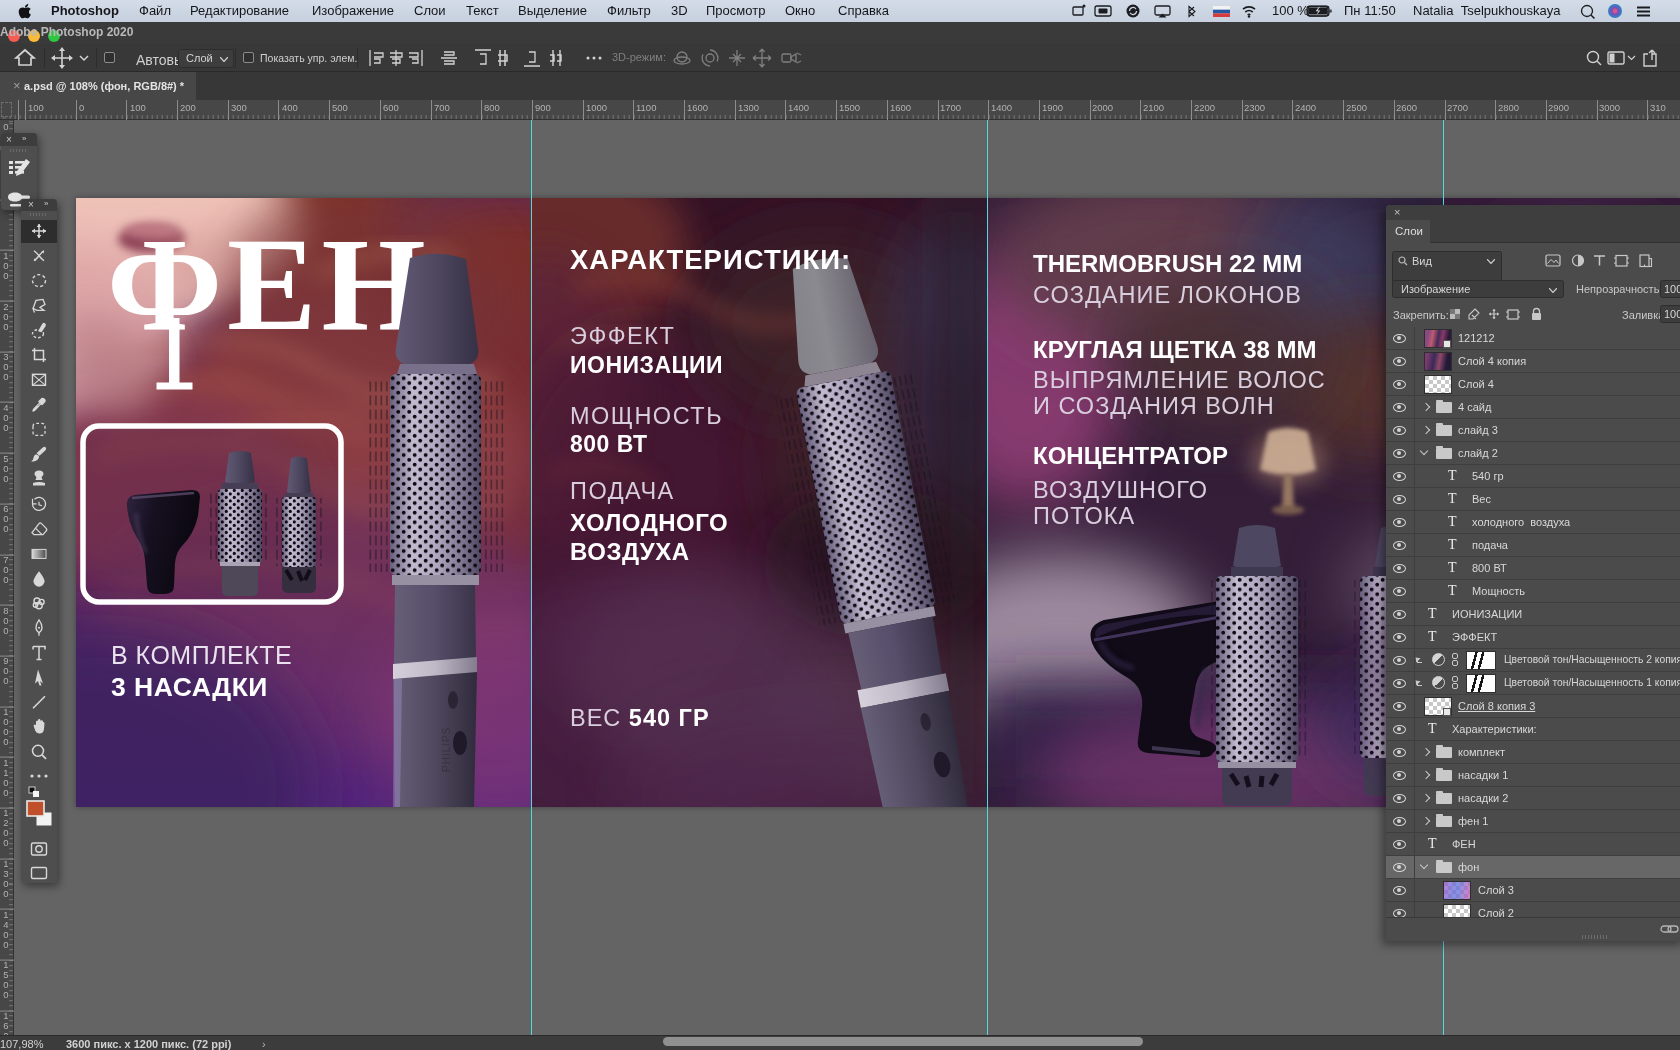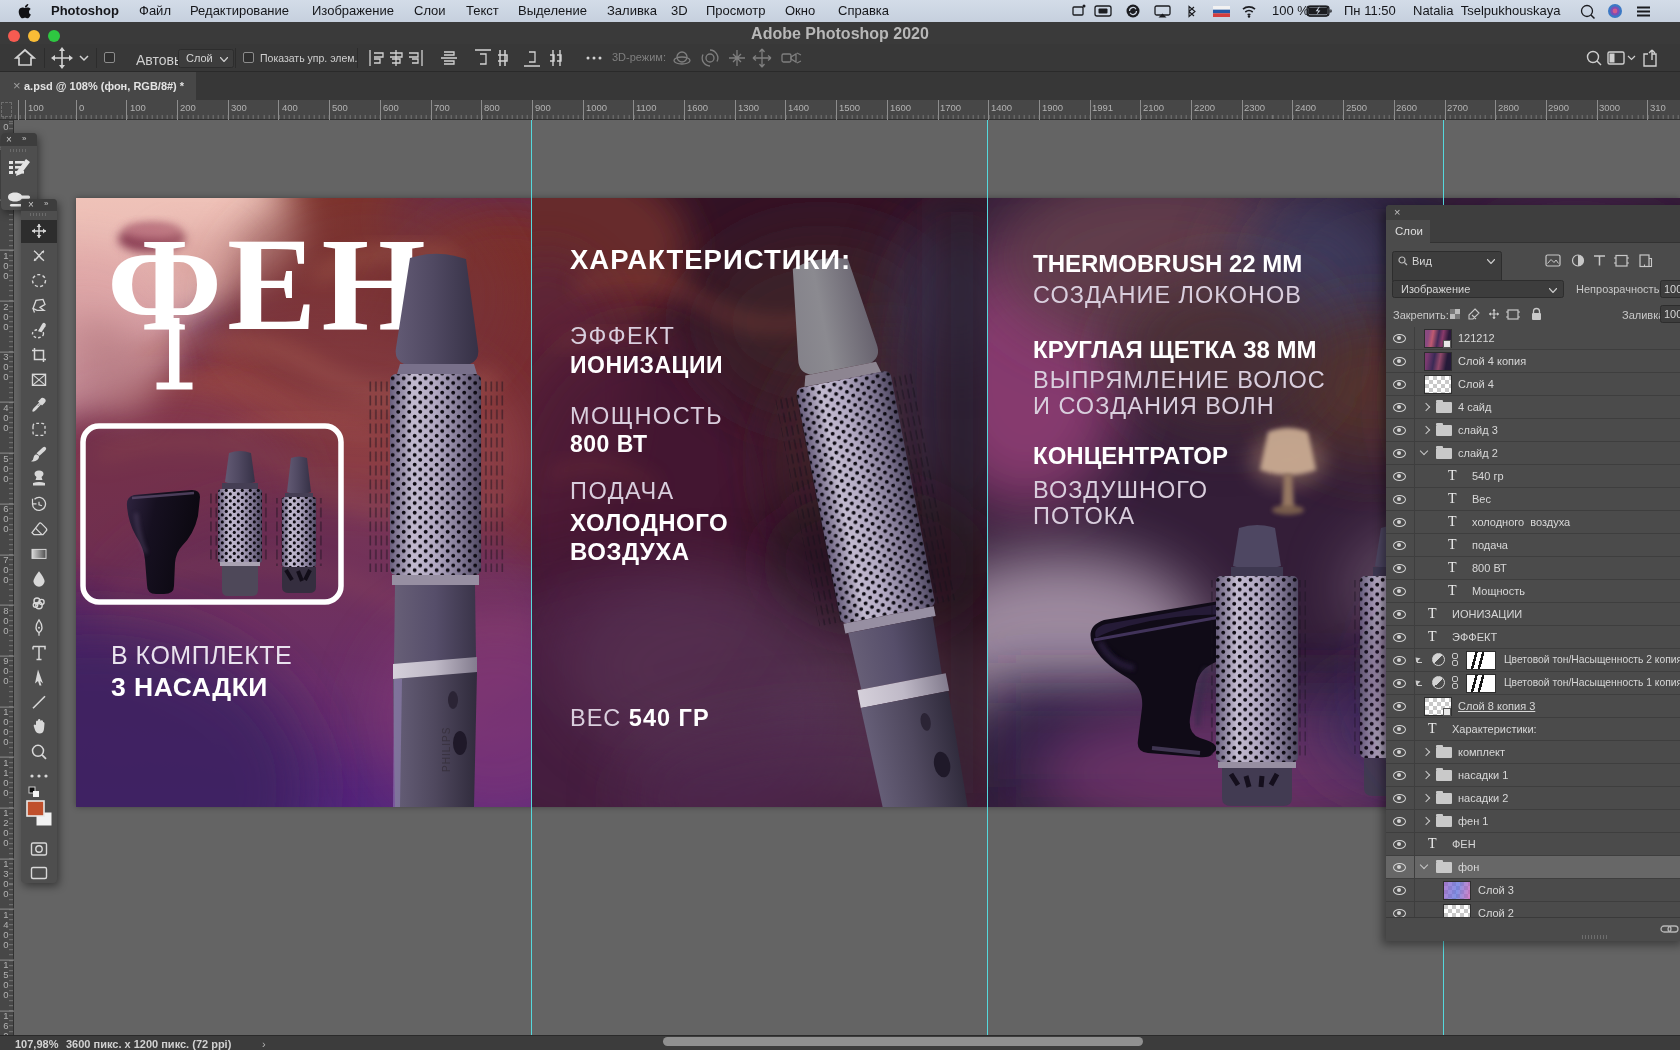--- a/index.html
+++ b/index.html
@@ -1,21 +1,21 @@
 <!DOCTYPE html>
 <html><head><meta charset="utf-8">
 <style>
 *{margin:0;padding:0;box-sizing:border-box}
 html,body{width:1680px;height:1050px;overflow:hidden;background:#646464;font-family:"Liberation Sans",sans-serif;-webkit-font-smoothing:antialiased}
 
 #menubar{position:absolute;left:0;top:0;width:1680px;height:22px;background:linear-gradient(180deg,#d3dce8,#c6d0de);color:#15161a;font-size:13px;z-index:60}
 #menubar span{position:absolute;top:3px;white-space:nowrap}
 
 #titlebar{position:absolute;left:0;top:22px;width:1680px;height:22px;background:#3a3a3a;z-index:60}
-#titlebar .t{position:absolute;left:0;right:0;top:3px;text-align:center;color:#b8b8b8;font-size:16px;font-weight:600}
+#titlebar .t{position:absolute;left:0;right:0;top:3px;text-align:left;color:#b8b8b8;font-size:12px;font-weight:600}
 .tl{position:absolute;top:8px;width:12px;height:12px;border-radius:50%}
 
 #optbar{position:absolute;left:0;top:44px;width:1680px;height:28px;background:#383838;border-bottom:1px solid #2a2a2a;z-index:60;color:#cfcfcf;font-size:11px;white-space:nowrap}
 #optbar .sep{position:absolute;top:4px;width:1px;height:20px;background:#2c2c2c}
 .cb{position:absolute;top:8px;width:11px;height:11px;border:1px solid #8c8c8c;border-radius:2px;background:#2f2f2f}
 
 #tabstrip{position:absolute;left:0;top:72px;width:1680px;height:28px;background:#373737;z-index:60}
 #tab1{position:absolute;left:0;top:0;width:196px;height:28px;background:#474747;color:#e3e3e3;font-size:11px;font-weight:700;line-height:28px;white-space:nowrap;overflow:hidden}
 
 #hruler{position:absolute;left:0;top:100px;width:1680px;height:20px;background:#474747;border-bottom:1px solid #313131;z-index:40}
@@ -60,21 +60,21 @@
   <svg style="position:absolute;left:18px;top:4px" width="14" height="15" viewBox="0 0 14 15" fill="#111215">
       <path d="M9.4 2.3c.6-.7 1-1.7.9-2.3-.9 0-1.9.6-2.5 1.3-.5.6-1 1.6-.9 2.3 1 0 1.9-.6 2.5-1.3zM11 7.9c0-2 1.6-2.9 1.7-3-.9-1.3-2.3-1.5-2.8-1.5-1.2-.1-2.3.7-2.9.7-.6 0-1.5-.7-2.5-.7C3.2 3.4 2 4.1 1.3 5.2c-1.3 2.2-.3 5.5.9 7.3.6.9 1.3 1.9 2.3 1.8 1-.1 1.3-.6 2.5-.6s1.5.6 2.5.6 1.7-.9 2.3-1.8c.7-1 1-2 1-2.1-.1 0-1.8-.7-1.8-2.5z"></path>
     </svg>
   <span style="left:51px;font-weight:700">Photoshop</span>
   <span style="left:139px">Файл</span>
   <span style="left:190px">Редактирование</span>
   <span style="left:312px">Изображение</span>
   <span style="left:414px">Слои</span>
   <span style="left:466px">Текст</span>
   <span style="left:518px">Выделение</span>
-  <span style="left:607px">Заливка</span>
+  <span style="left:607px">Фильтр</span>
   <span style="left:671px">3D</span>
   <span style="left:706px">Просмотр</span>
   <span style="left:785px">Окно</span>
   <span style="left:838px">Справка</span>
   <span style="left:1272px">100&nbsp;%</span>
   <span style="left:1344px">Пн&nbsp;11:50</span>
   <span style="left:1413px">Natalia&nbsp;&nbsp;Tselpukhouskaya</span>
   <svg style="position:absolute;left:1065px;top:0" width="600" height="22" viewBox="0 0 600 22" fill="none" stroke="#1b1c20" stroke-width="1.3">
     <rect x="8" y="7" width="10" height="8" rx="1"></rect>
       <circle cx="19" cy="6" r="1.5" fill="#1b1c20" stroke="none"></circle>
@@ -203,21 +203,21 @@
     <b style="left:586px">1000</b>
     <b style="left:636px">1100</b>
     <b style="left:687px">1600</b>
     <b style="left:738px">1300</b>
     <b style="left:788px">1400</b>
     <b style="left:839px">1500</b>
     <b style="left:890px">1600</b>
     <b style="left:940px">1700</b>
     <b style="left:991px">1400</b>
     <b style="left:1042px">1900</b>
-    <b style="left:1092px">1991</b>
+    <b style="left:1092px">2000</b>
     <b style="left:1143px">2100</b>
     <b style="left:1194px">2200</b>
     <b style="left:1244px">2300</b>
     <b style="left:1295px">2400</b>
     <b style="left:1346px">2500</b>
     <b style="left:1396px">2600</b>
     <b style="left:1447px">2700</b>
     <b style="left:1498px">2800</b>
     <b style="left:1548px">2900</b>
     <b style="left:1599px">3000</b>
@@ -515,21 +515,21 @@
 <ellipse cx="1450" cy="480" rx="140" ry="120" fill="#422450" filter="url(#b30)"></ellipse>
       </g>
 </svg>
 </div>
 
 <div class="guide" style="left:531px"></div>
 <div class="guide" style="left:987px"></div>
 <div class="guide" style="left:1443px"></div>
 
 <div id="statusbar">
-  <span style="position:absolute;left:15px;top:2px;font-weight:700">107,98%</span>
+  <span style="position:absolute;left:0;top:2px;font-weight:400">107,98%</span>
   <span style="position:absolute;left:66px;top:2px;font-weight:700">3600 пикс. x 1200 пикс. (72 ppi)</span>
   <span style="position:absolute;left:262px;top:2px;color:#b5b5b5">›</span>
 </div>
 <div id="hscroll"></div>
 
 <div id="minipanel">
   <div class="hd">
       <span class="px" style="left:5px;top:1px">×</span>
       <span class="px" style="left:21px;top:1px;font-size:8px">»</span>
     </div>

